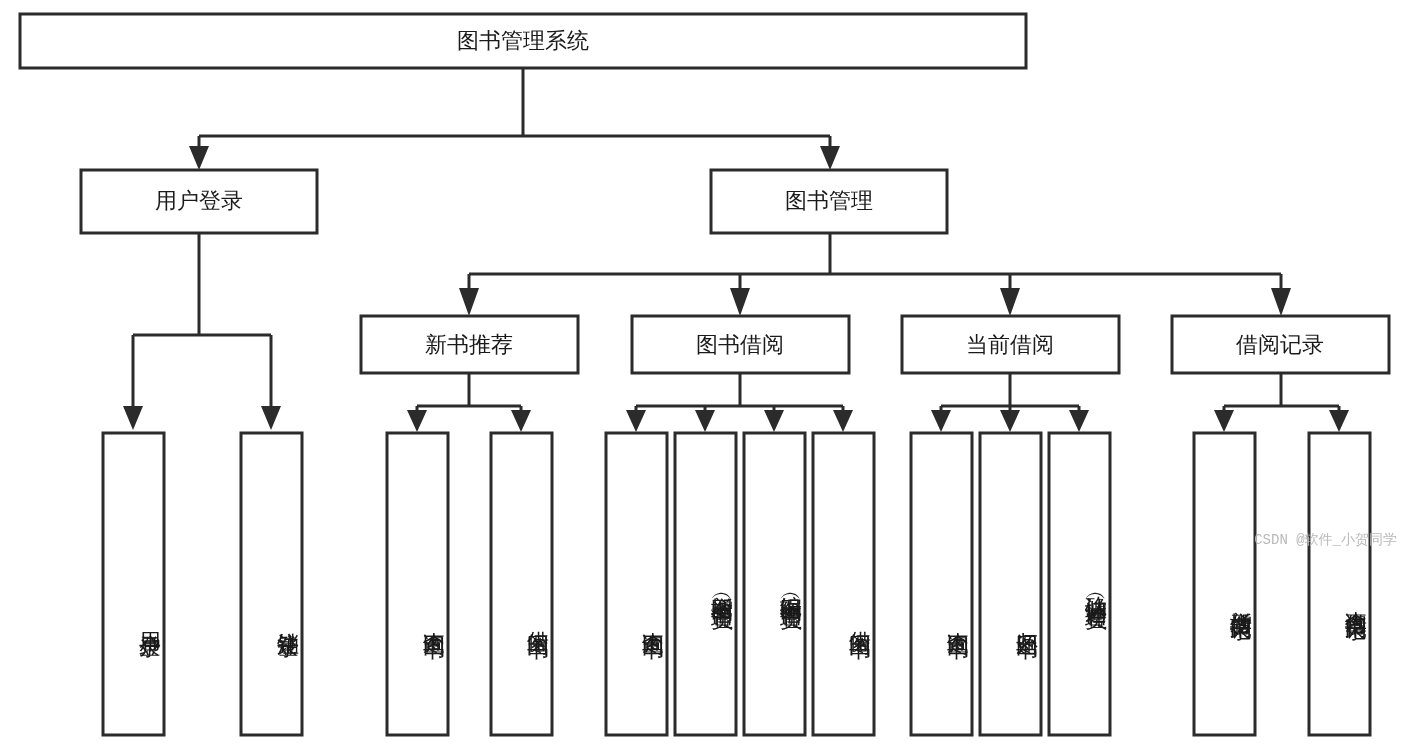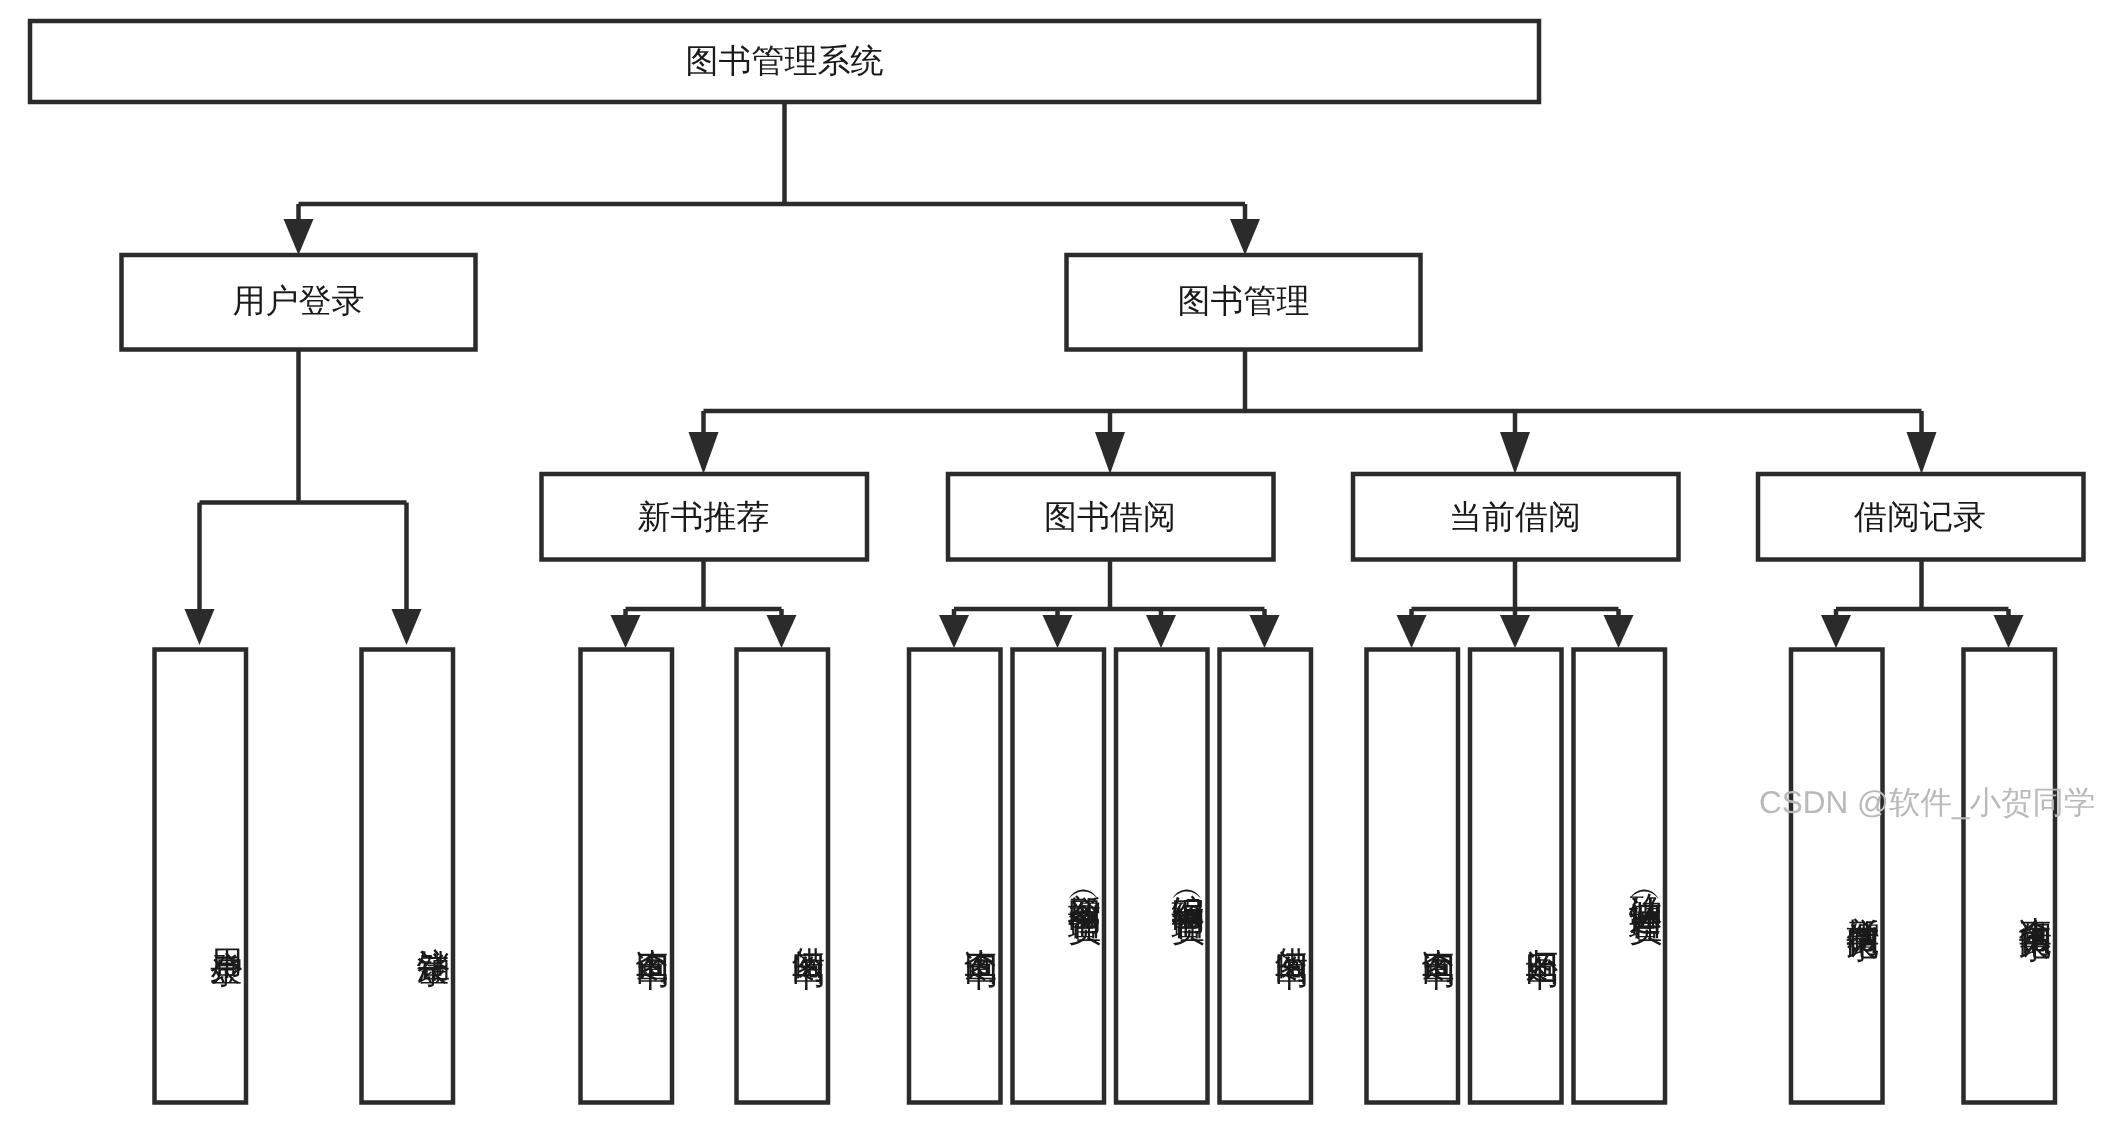--- a/index.html
+++ b/index.html
@@ -59,22 +59,22 @@
     display: flex;
     align-items: flex-start;
     justify-content: center;
     white-space: nowrap;
     pointer-events: none;
   }
   .watermark {
     position: absolute;
     right: 8px;
     bottom: 6px;
-    font-family: Liberation Sans, sans-serif;
-    font-size: 21px;
+    font-family: Liberation Mono, monospace;
+    font-size: 14px;
     color: #b9b9b9;
     white-space: nowrap;
     pointer-events: none;
   }
 </style>
 </head>
 <body>
 
 <div id="diagram-root">
 

